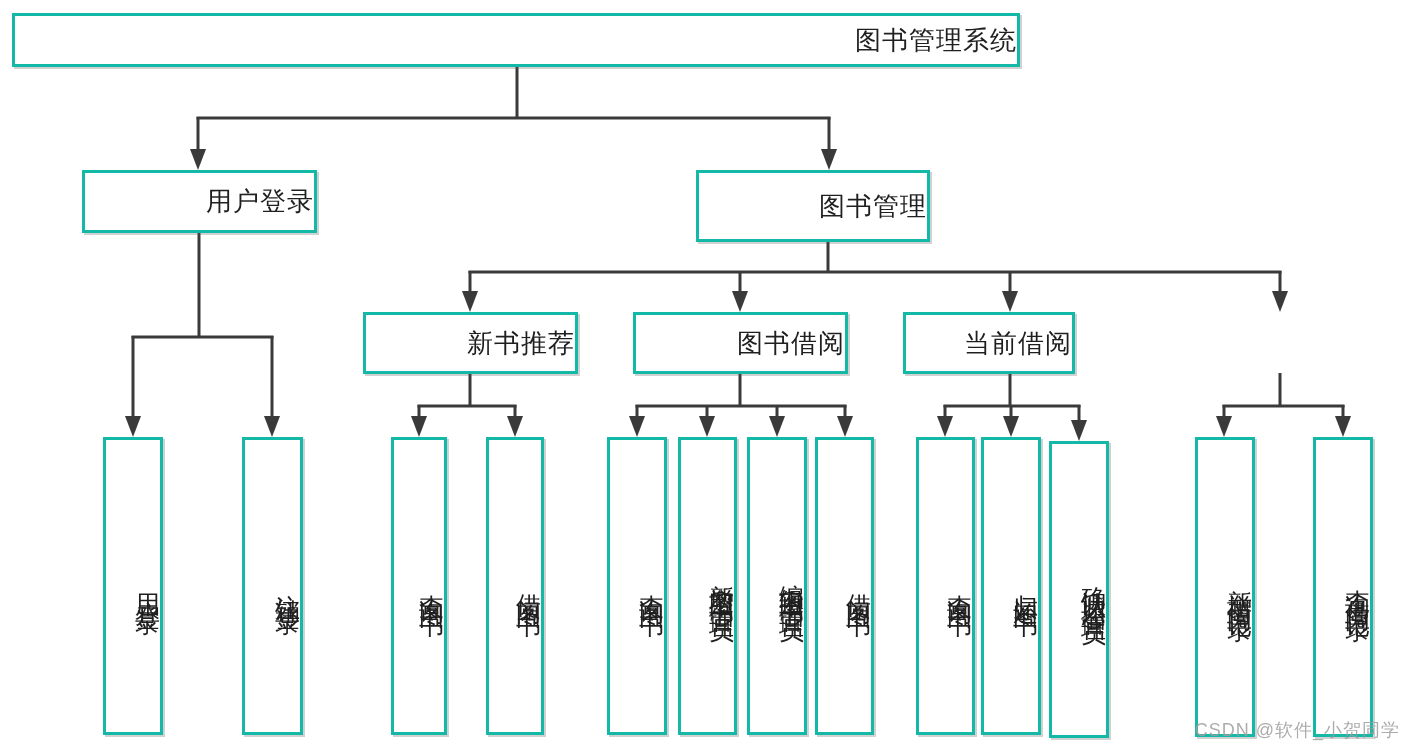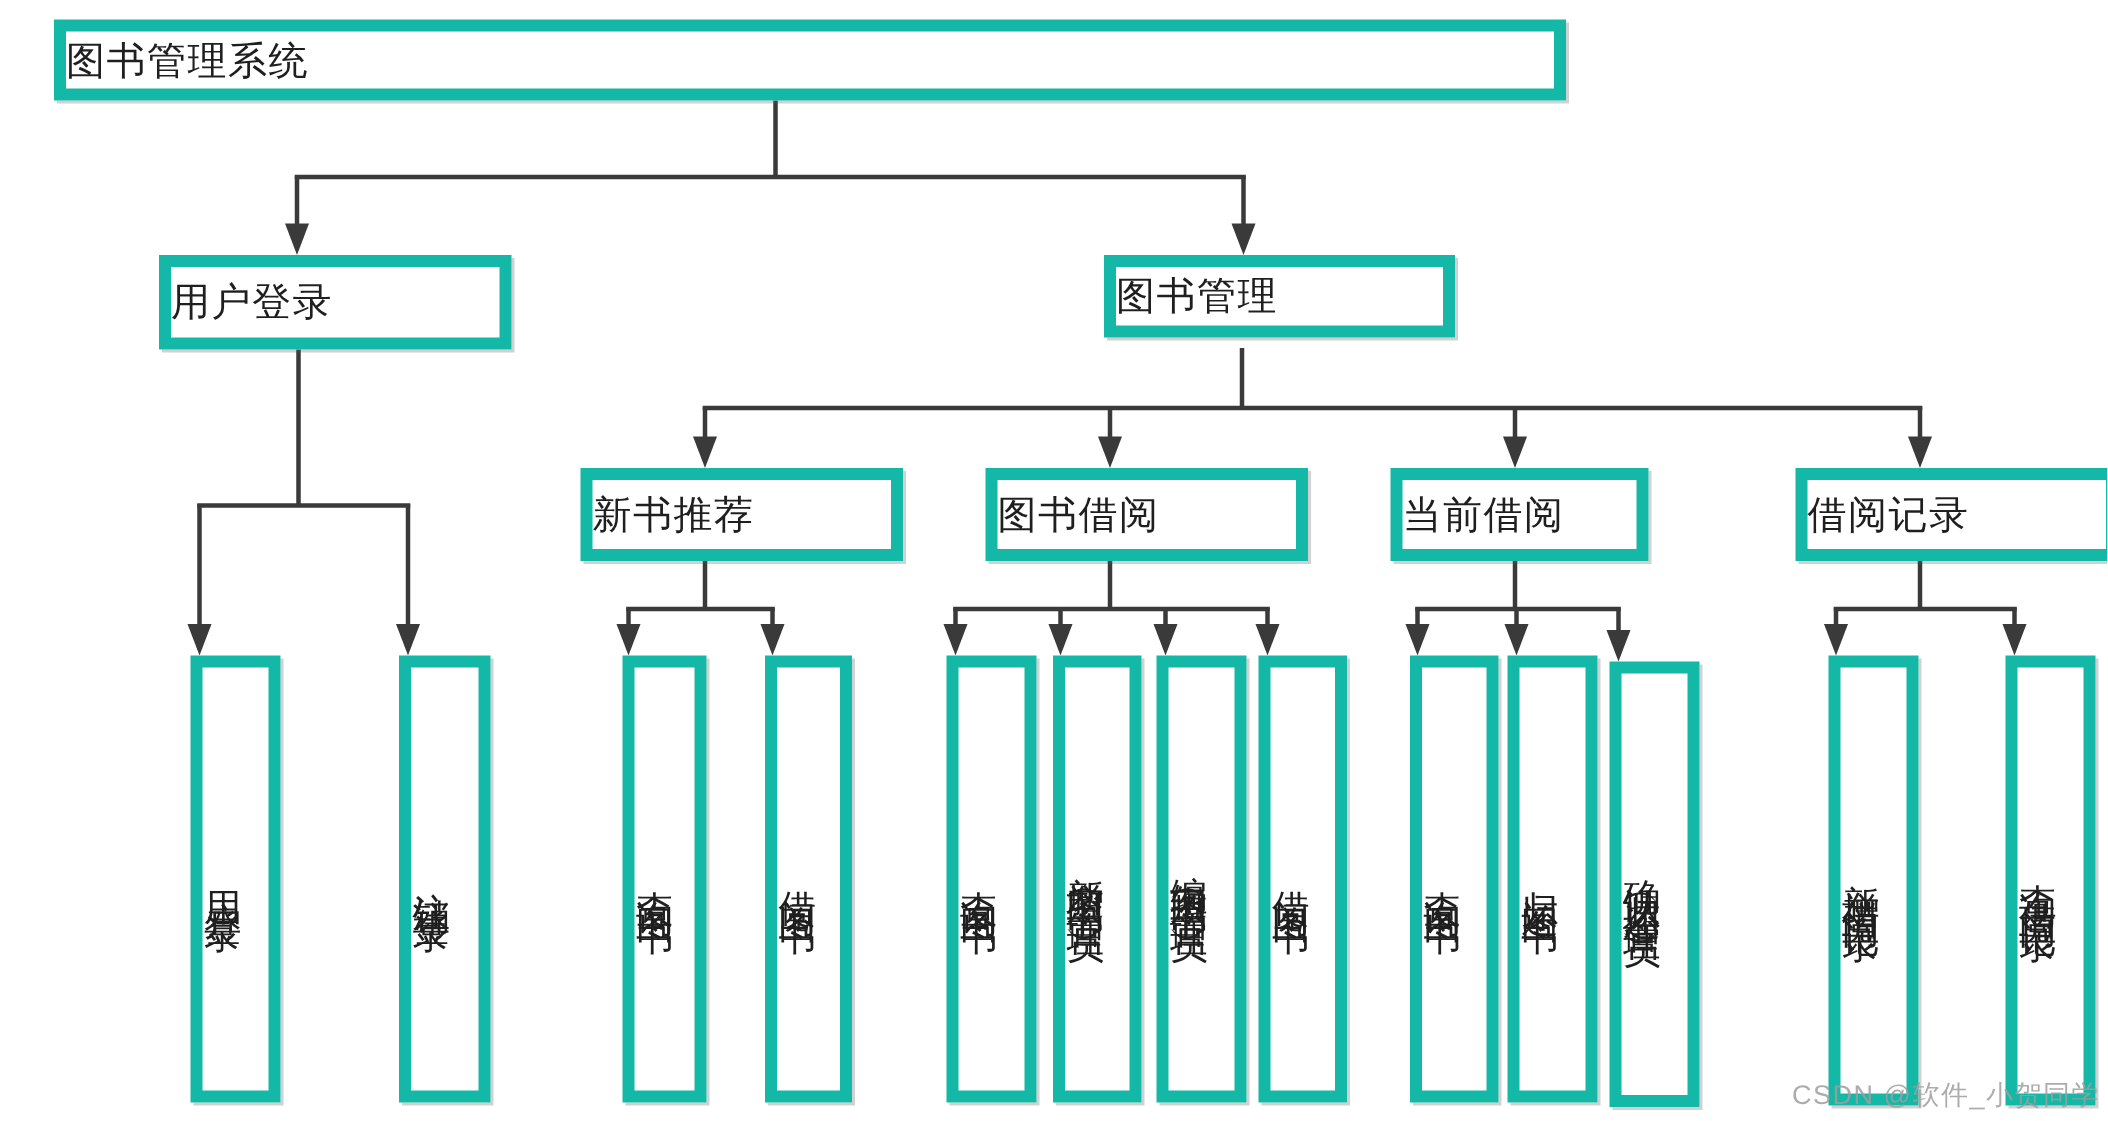--- a/index.html
+++ b/index.html
@@ -20,29 +20,28 @@
     position: absolute;
     left: 0;
     top: 0;
     width: 1405px;
     height: 747px;
     z-index: 1;
   }
   .node {
     position: absolute;
     box-sizing: border-box;
-    border: 8px solid #14b8a6;
+    border: 3px solid #14b8a6;
     background: #ffffff;
     color: #1f1f1f;
     display: flex;
     align-items: center;
-    justify-content: flex-start;
+    justify-content: flex-end;
     z-index: 2;
     box-shadow: 2px 2px 0 rgba(90,90,90,0.28);
-    margin-left: 24px;
   }
   .hbox {
     font-size: 26px;
     letter-spacing: 1px;
     white-space: nowrap;
   }
   .vbox span {
     writing-mode: vertical-rl;
     text-orientation: mixed;
     font-size: 25px;
@@ -145,36 +144,33 @@
     </g>
   </svg>
 
   <div class="node hbox" style="left:12px;top:13px;width:1008px;height:54px">
     <span>图书管理系统</span>
   </div>
 
   <div class="node hbox" style="left:82px;top:170px;width:235px;height:63px">
     <span>用户登录</span>
   </div>
-  <div class="node hbox" style="left:712px;top:170px;width:234px;height:55px">
+  <div class="node hbox" style="left:696px;top:170px;width:234px;height:72px">
     <span>图书管理</span>
   </div>
 
   <div class="node hbox" style="left:363px;top:312px;width:215px;height:62px">
     <span>新书推荐</span>
   </div>
   <div class="node hbox" style="left:633px;top:312px;width:215px;height:62px">
     <span>图书借阅</span>
   </div>
   <div class="node hbox" style="left:903px;top:312px;width:172px;height:62px">
     <span>当前借阅</span>
   </div>
-  <div class="node hbox" style="left:1173px;top:312px;width:215px;height:62px">
-    <span>借阅记录</span>
-  </div>
 
   <div class="node vbox" style="left:103px;top:437px;width:60px;height:298px">
     <span>用户登录</span>
   </div>
   <div class="node vbox" style="left:242px;top:437px;width:61px;height:298px">
     <span>注销登录</span>
   </div>
 
   <div class="node vbox" style="left:391px;top:437px;width:56px;height:298px">
     <span>查询图书</span>

